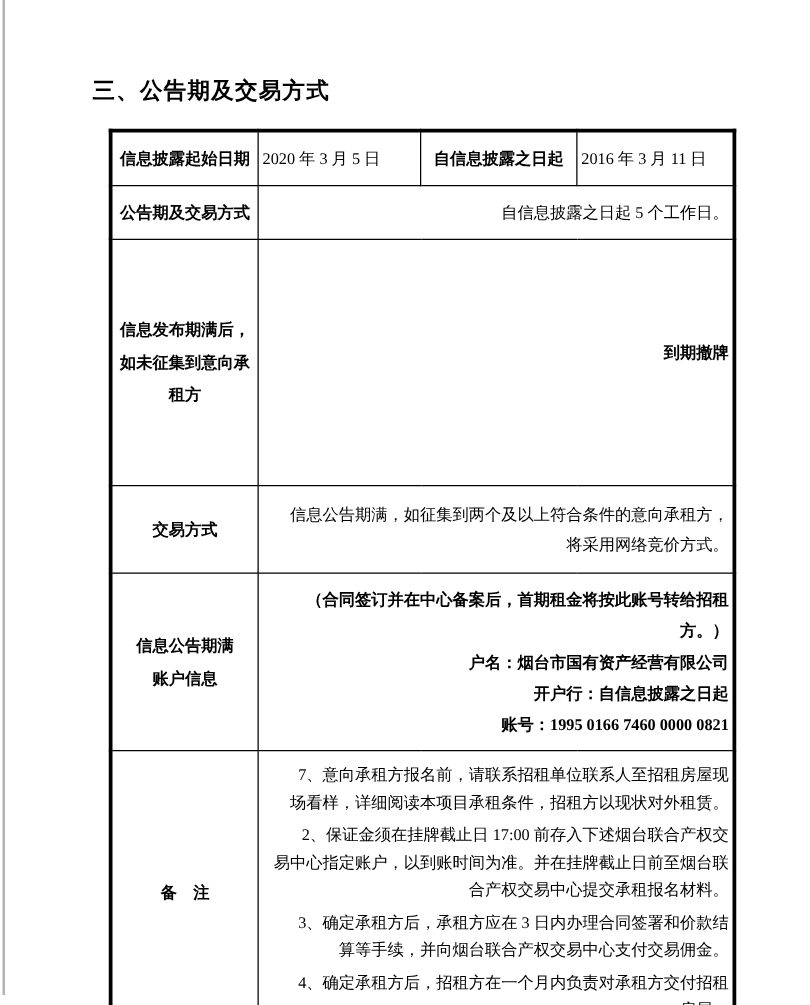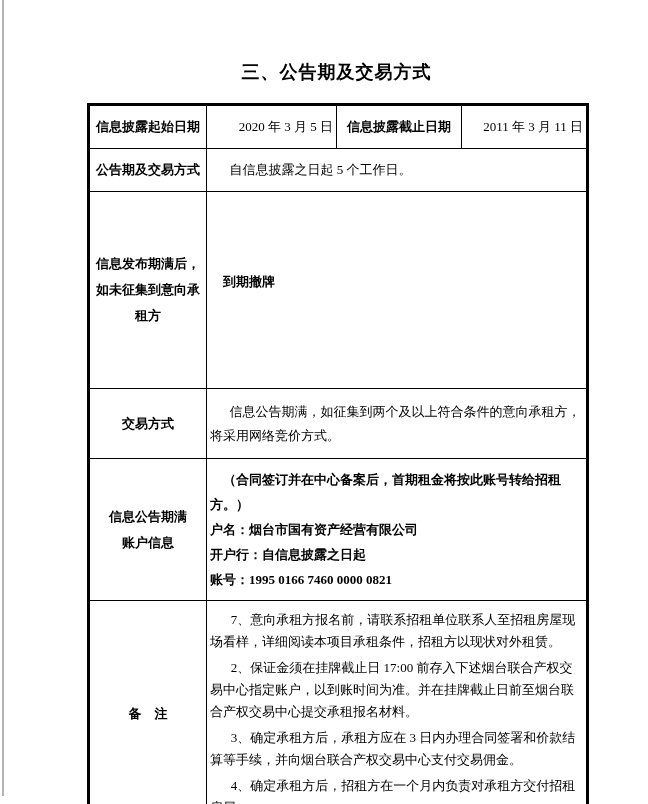--- a/index.html
+++ b/index.html
@@ -18,24 +18,24 @@
   .page-edge {
     position: absolute;
     left: 2px;
     top: 0;
     width: 2px;
     height: 796px;
     background: #b3b3b3;
   }
   .doc-title {
     position: absolute;
-    left: 87px;
+    left: 74px;
     top: 60px;
     width: 499px;
-    text-align: center;
+    text-align: left;
     font-size: 18px;
     font-weight: bold;
     letter-spacing: 1px;
   }
   table.announce {
     position: absolute;
     left: 87px;
     top: 103px;
     width: 499px;
     border-collapse: collapse;
@@ -50,25 +50,26 @@
     overflow: hidden;
   }
   td.lbl {
     font-weight: bold;
     text-align: center;
     font-size: 13px;
     line-height: 26px;
     white-space: pre-line;
   }
   td.val-center {
-    text-align: right;
+    text-align: left;
     font-size: 12.5px;
   }
   td.val {
     padding: 4px 5px;
+    text-align: right;
   }
   .para {
     text-indent: 1.5em;
     line-height: 24px;
   }
   .indent-1 {
     text-indent: 1em;
     font-weight: bold;
   }
   .acct-line {
@@ -98,22 +99,22 @@
     <colgroup>
       <col style="width:118px">
       <col style="width:130px">
       <col style="width:125px">
       <col style="width:126px">
     </colgroup>
     <tbody>
       <tr style="height:44px">
         <td class="lbl">信息披露起始日期</td>
         <td class="val-center">2020 年 3 月 5 日</td>
-        <td class="lbl">信息披露截止日期</td>
-        <td class="val-center">2011 年 3 月 11 日</td>
+        <td class="lbl">自信息披露之日起</td>
+        <td class="val-center">2016 年 3 月 11 日</td>
       </tr>
 
       <tr style="height:41px">
         <td class="lbl">公告期及交易方式</td>
         <td class="val" colspan="3">
           <p class="para" style="line-height:18px">自信息披露之日起 5 个工作日。</p>
         </td>
       </tr>
 
       <tr style="height:197px">

